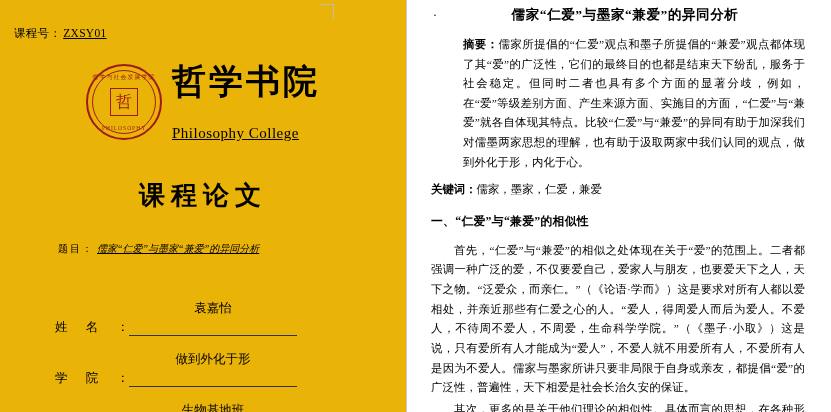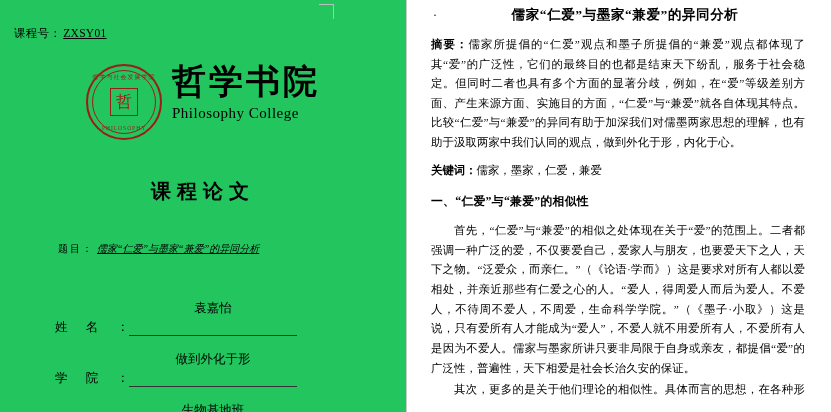--- a/index.html
+++ b/index.html
@@ -18,21 +18,21 @@
     position: relative;
     width: 831px;
     height: 412px;
     display: flex;
   }
   
   .left-page {
     position: relative;
     width: 406px;
     height: 412px;
-    background: #22c55e;
+    background: #eab308;
     overflow: hidden;
   }
   .corner-mark {
     position: absolute;
     width: 14px;
     height: 14px;
     border-top: 1px solid #bdbdbd;
     border-right: 1px solid #bdbdbd;
     top: 4px;
     right: 72px;
@@ -106,40 +106,42 @@
     text-align: center;
     color: #9e1b1b;
     font-size: 5.5px;
     letter-spacing: 1px;
   }
   .college-names {
     margin-left: 10px;
     display: flex;
     flex-direction: column;
     justify-content: center;
+    gap: 12px;
   }
   .college-cn {
     font-size: 34px;
     font-weight: bold;
     letter-spacing: 3px;
     line-height: 1.15;
     font-family: "Liberation Serif", serif;
   }
   .college-en {
     font-size: 15px;
     letter-spacing: 0.5px;
-    margin-top: 4px;
-    font-family: "Liberation Serif", serif;
+    margin-top: 12px;
+    font-family: "Liberation Serif", serif;
+    text-decoration: underline;
   }
   .doc-type {
     position: absolute;
     top: 178px;
     width: 406px;
     text-align: center;
-    font-size: 20px;
+    font-size: 26px;
     font-weight: bold;
     letter-spacing: 6px;
     font-family: "Liberation Serif", serif;
   }
   .title-row {
     position: absolute;
     top: 242px;
     left: 58px;
     font-size: 10px;
     white-space: nowrap;
@@ -213,20 +215,21 @@
   }
   .para {
     font-size: 11.4px;
     line-height: 1.72;
     text-align: justify;
     margin: 0;
     letter-spacing: 0.1px;
   }
   .abstract {
     margin-top: 11px;
+    margin-left: 32px;
   }
   .abstract b, .keywords b {
     font-weight: bold;
   }
   .keywords {
     margin-top: 8px;
     font-size: 11.4px;
     line-height: 1.72;
   }
   .section-head {

